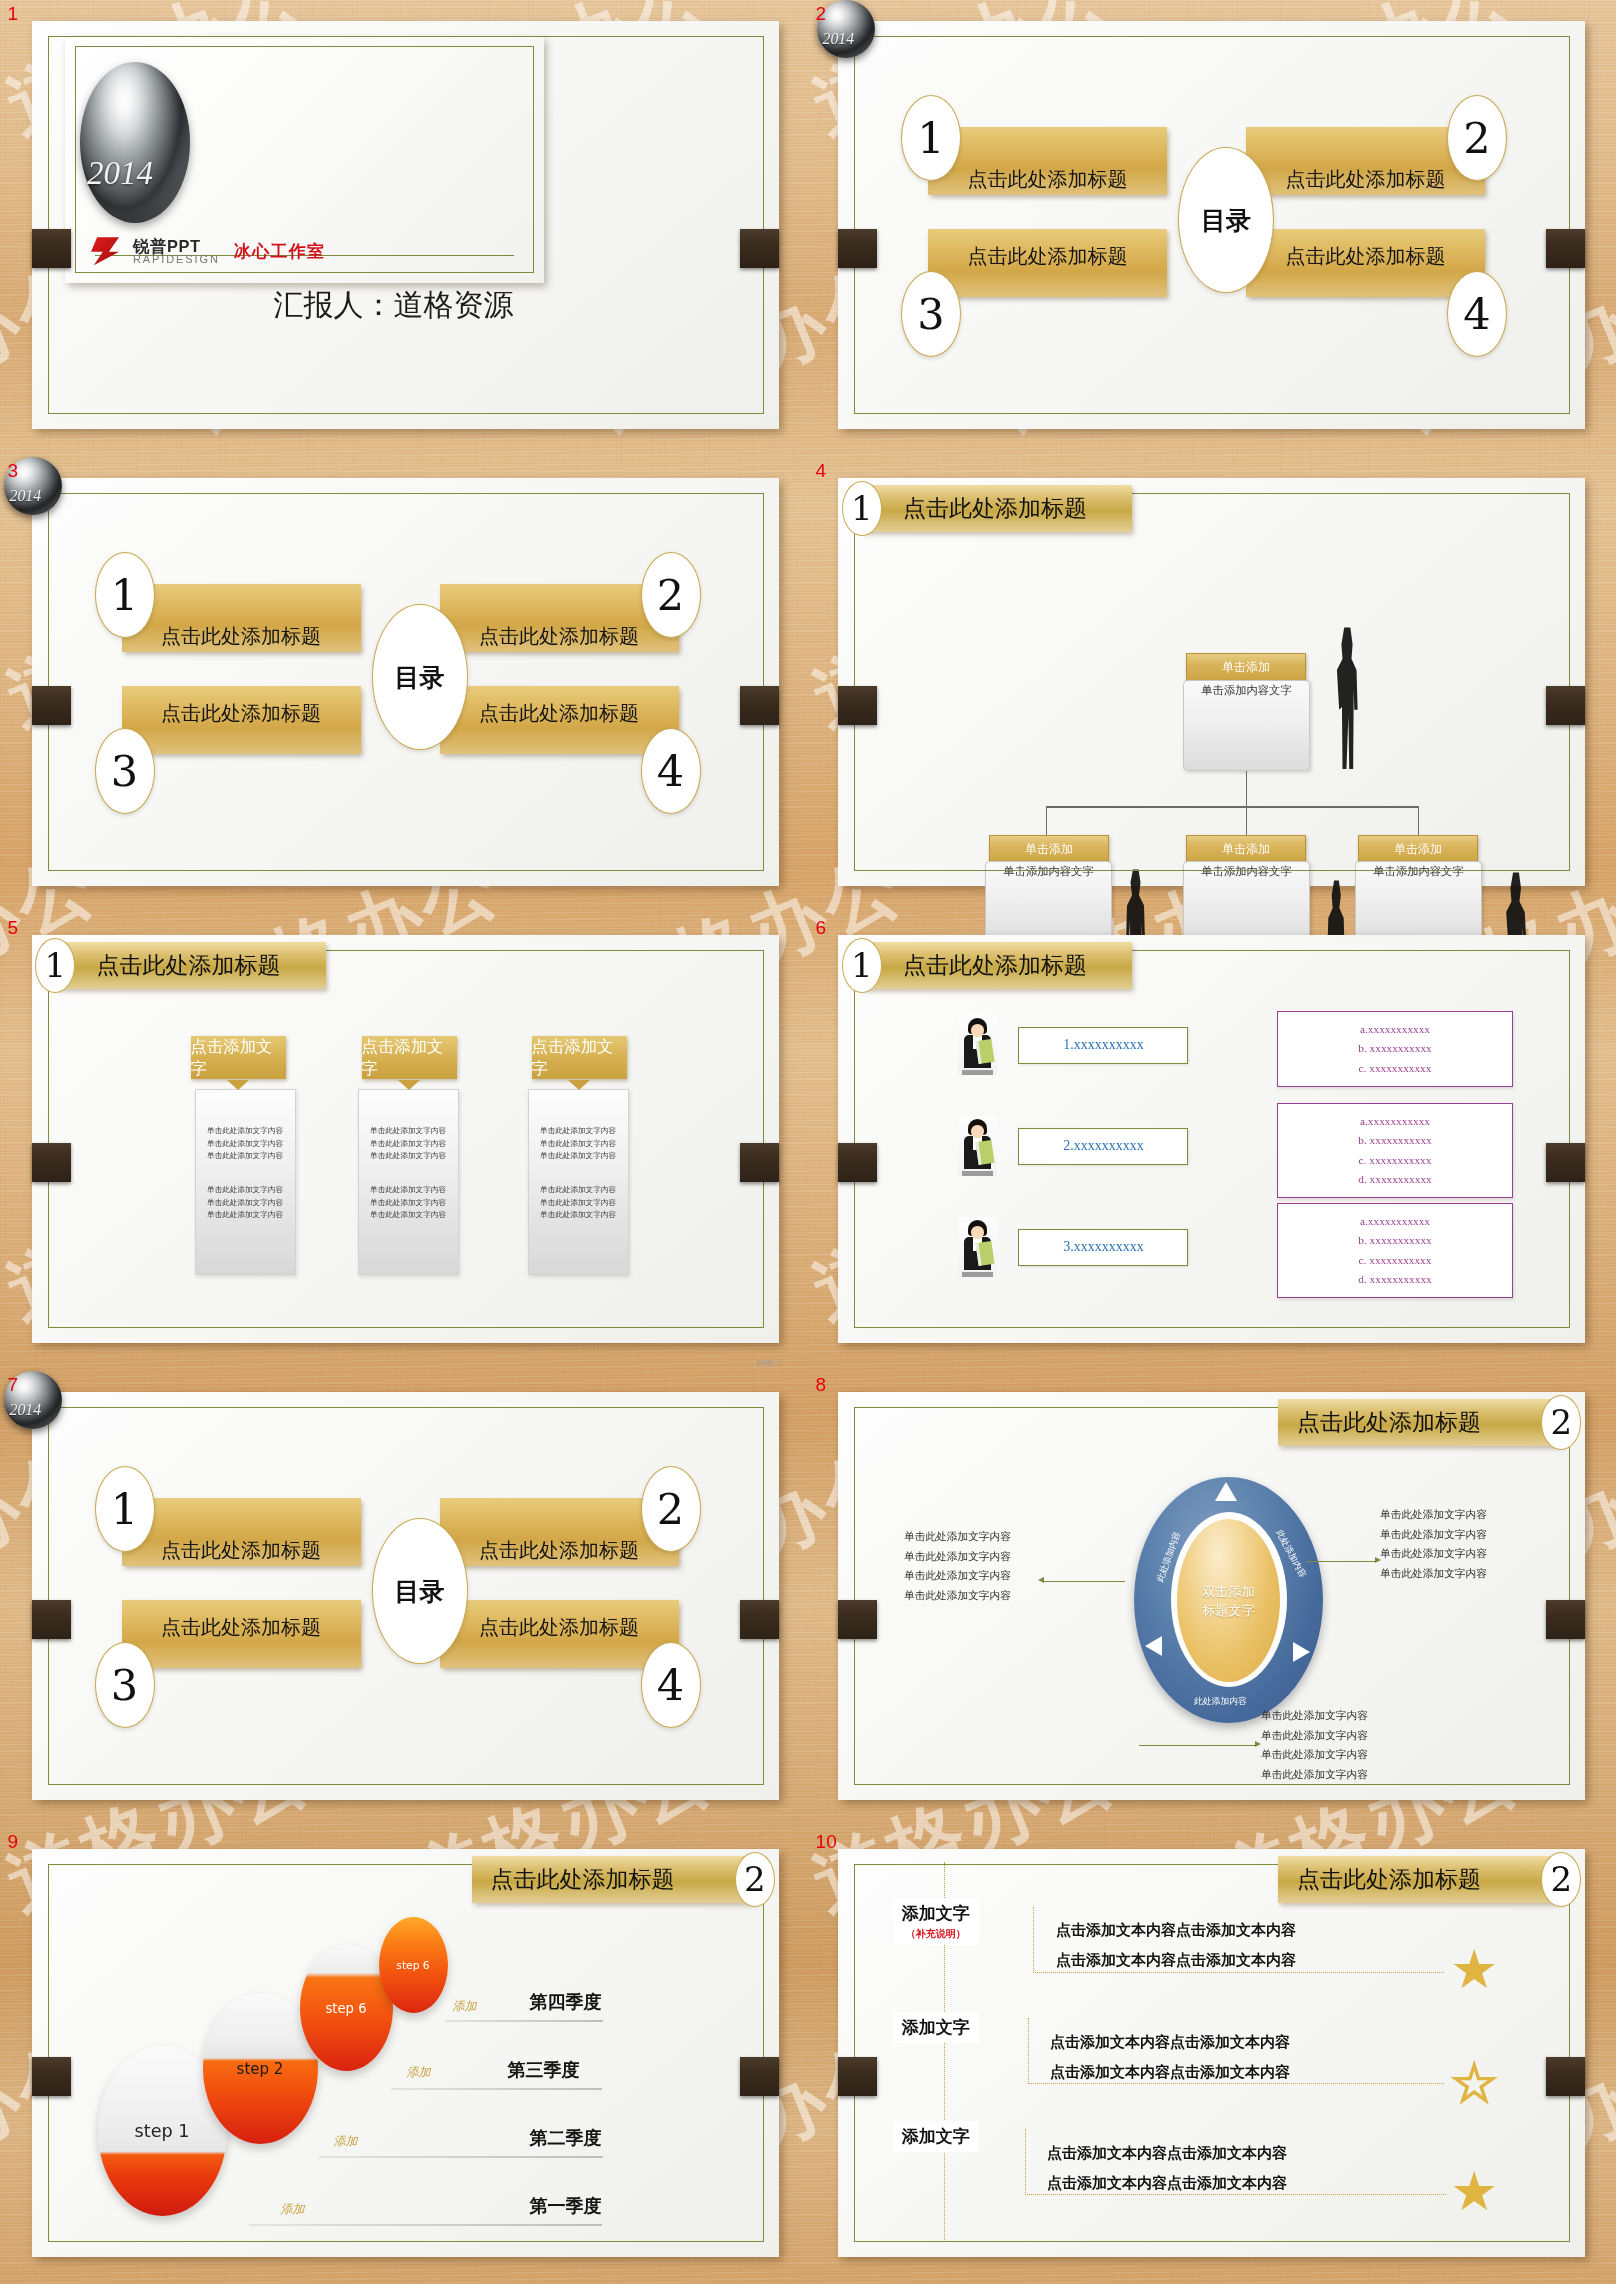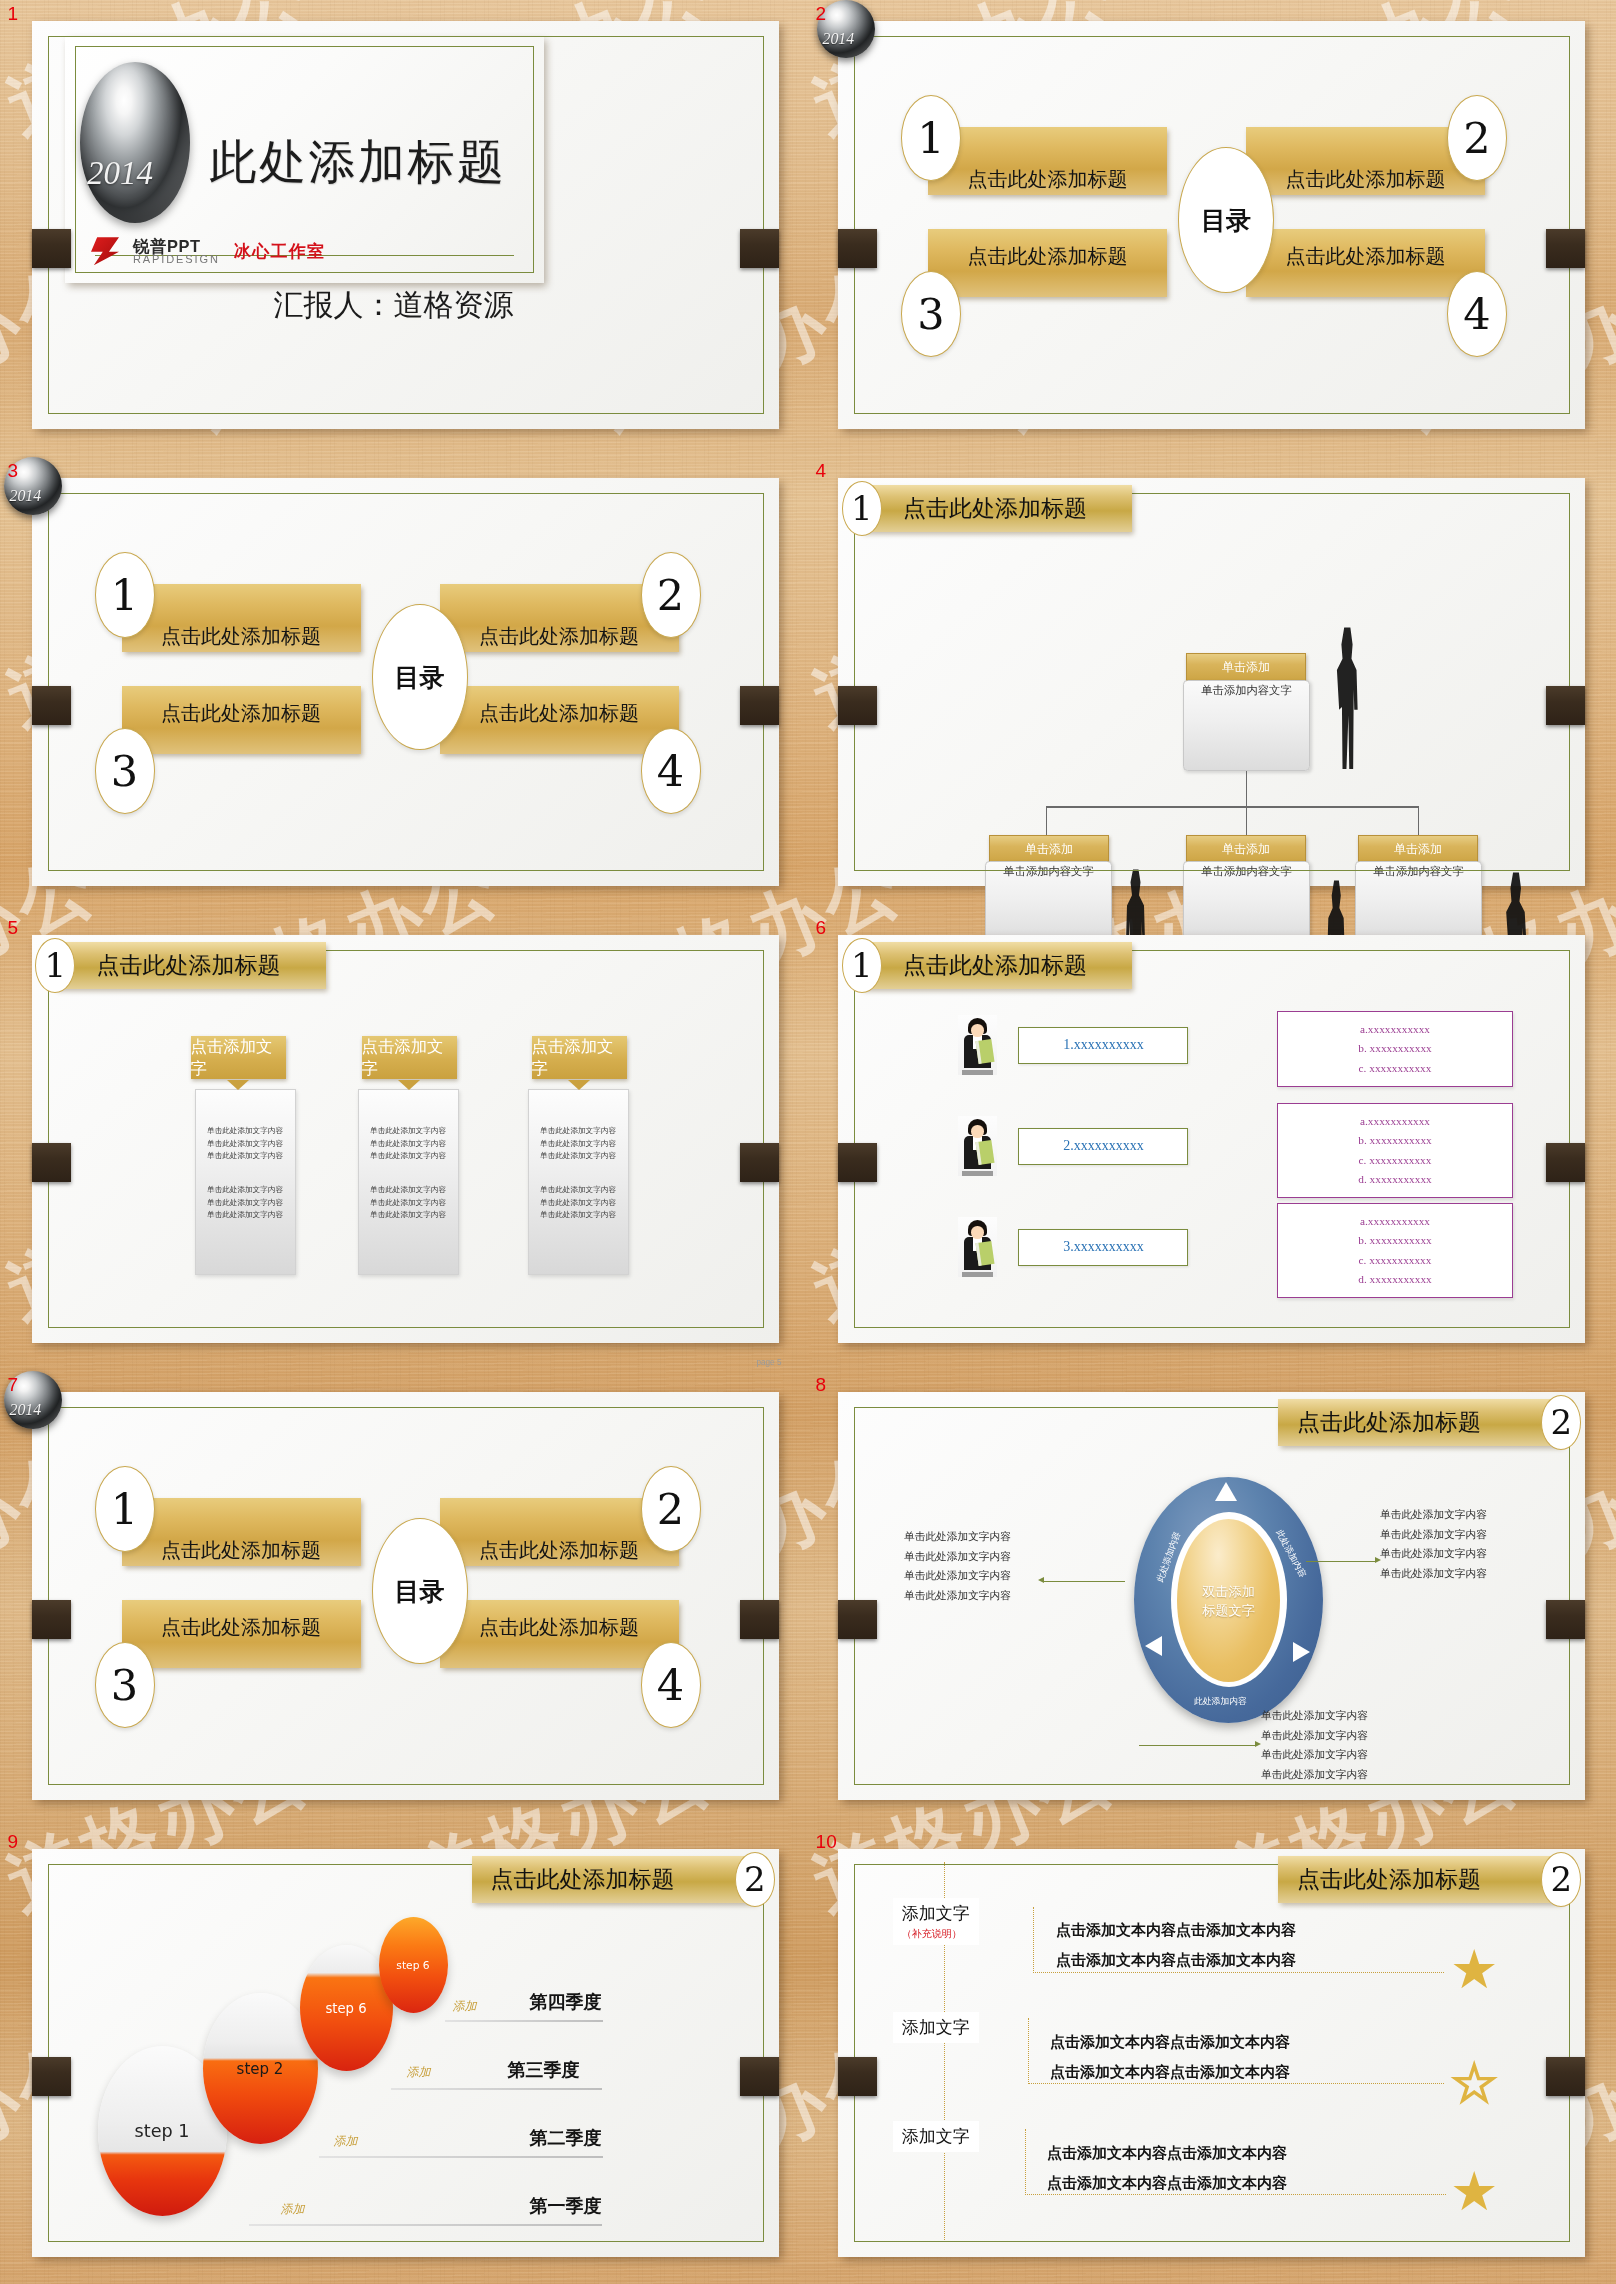--- a/index.html
+++ b/index.html
@@ -345,22 +345,22 @@
     font-family:"DejaVu Sans", sans-serif;
     box-shadow:0 5px 10px rgba(0,0,0,.2);
   }
   .s9line { position:absolute; height:1.3px; background:linear-gradient(90deg,#e3e3e3,#bdbdbd); }
   .s9add { position:absolute; font-size:12px; color:#c8a03d; font-family:Liberation Mono, monospace; font-style:italic;}
   .s9q { position:absolute; font-size:18px; color:#141414; font-family:"DejaVu Sans", sans-serif; font-weight:bold;}
 
   
   .s10tag {
     position:absolute; background:#fff; padding:3.8px 8.8px;
-    font-size:17px; color:#111; font-family:"DejaVu Serif", serif; font-weight:normal;
-    z-index:5;
+    font-size:17px; color:#111; font-family:"DejaVu Serif", serif; font-weight:bold;
+    text-align:center; z-index:5;
   }
   .s10sub { display:block; font-size:10px; color:#d4111a; margin-top:1.9px; }
   .s10txt { position:absolute; font-size:15px; color:#141414; line-height:2.0;
             font-family:"DejaVu Serif", serif; font-weight:bold; }
   .s10vline { position:absolute; border-left:1.9px dotted #c8a03d; }
   .s10box { position:absolute; border:1.9px dotted #c8a03d; border-top:none; border-right:none; }
   .star {
     position:absolute; color:#dfb441; font-size:54px; line-height:1;
   }
   .star.hollow { color:transparent; -webkit-text-stroke:1.9px #dfb441; }
@@ -420,21 +420,20 @@
 
   <div class="cell left">
     <div class="slidenum">1</div>
     <div class="slide">
       <div class="strap l"></div>
       <div class="strap r"></div>
       <div class="s1card">
         <div class="s1ball">
           <div class="yr2">2014</div>
         </div>
-        <div class="s1title">此处添加标题</div>
         <div class="s1rule"></div>
         <div class="s1by">汇报人：道格资源</div>
         <div class="s1logo">
           <div class="mark"></div>
           <div class="rp">
             <b>锐普PPT</b>
             <i>RAPIDESIGN</i>
           </div>
           <div class="s1studio">冰心工作室</div>
         </div>

